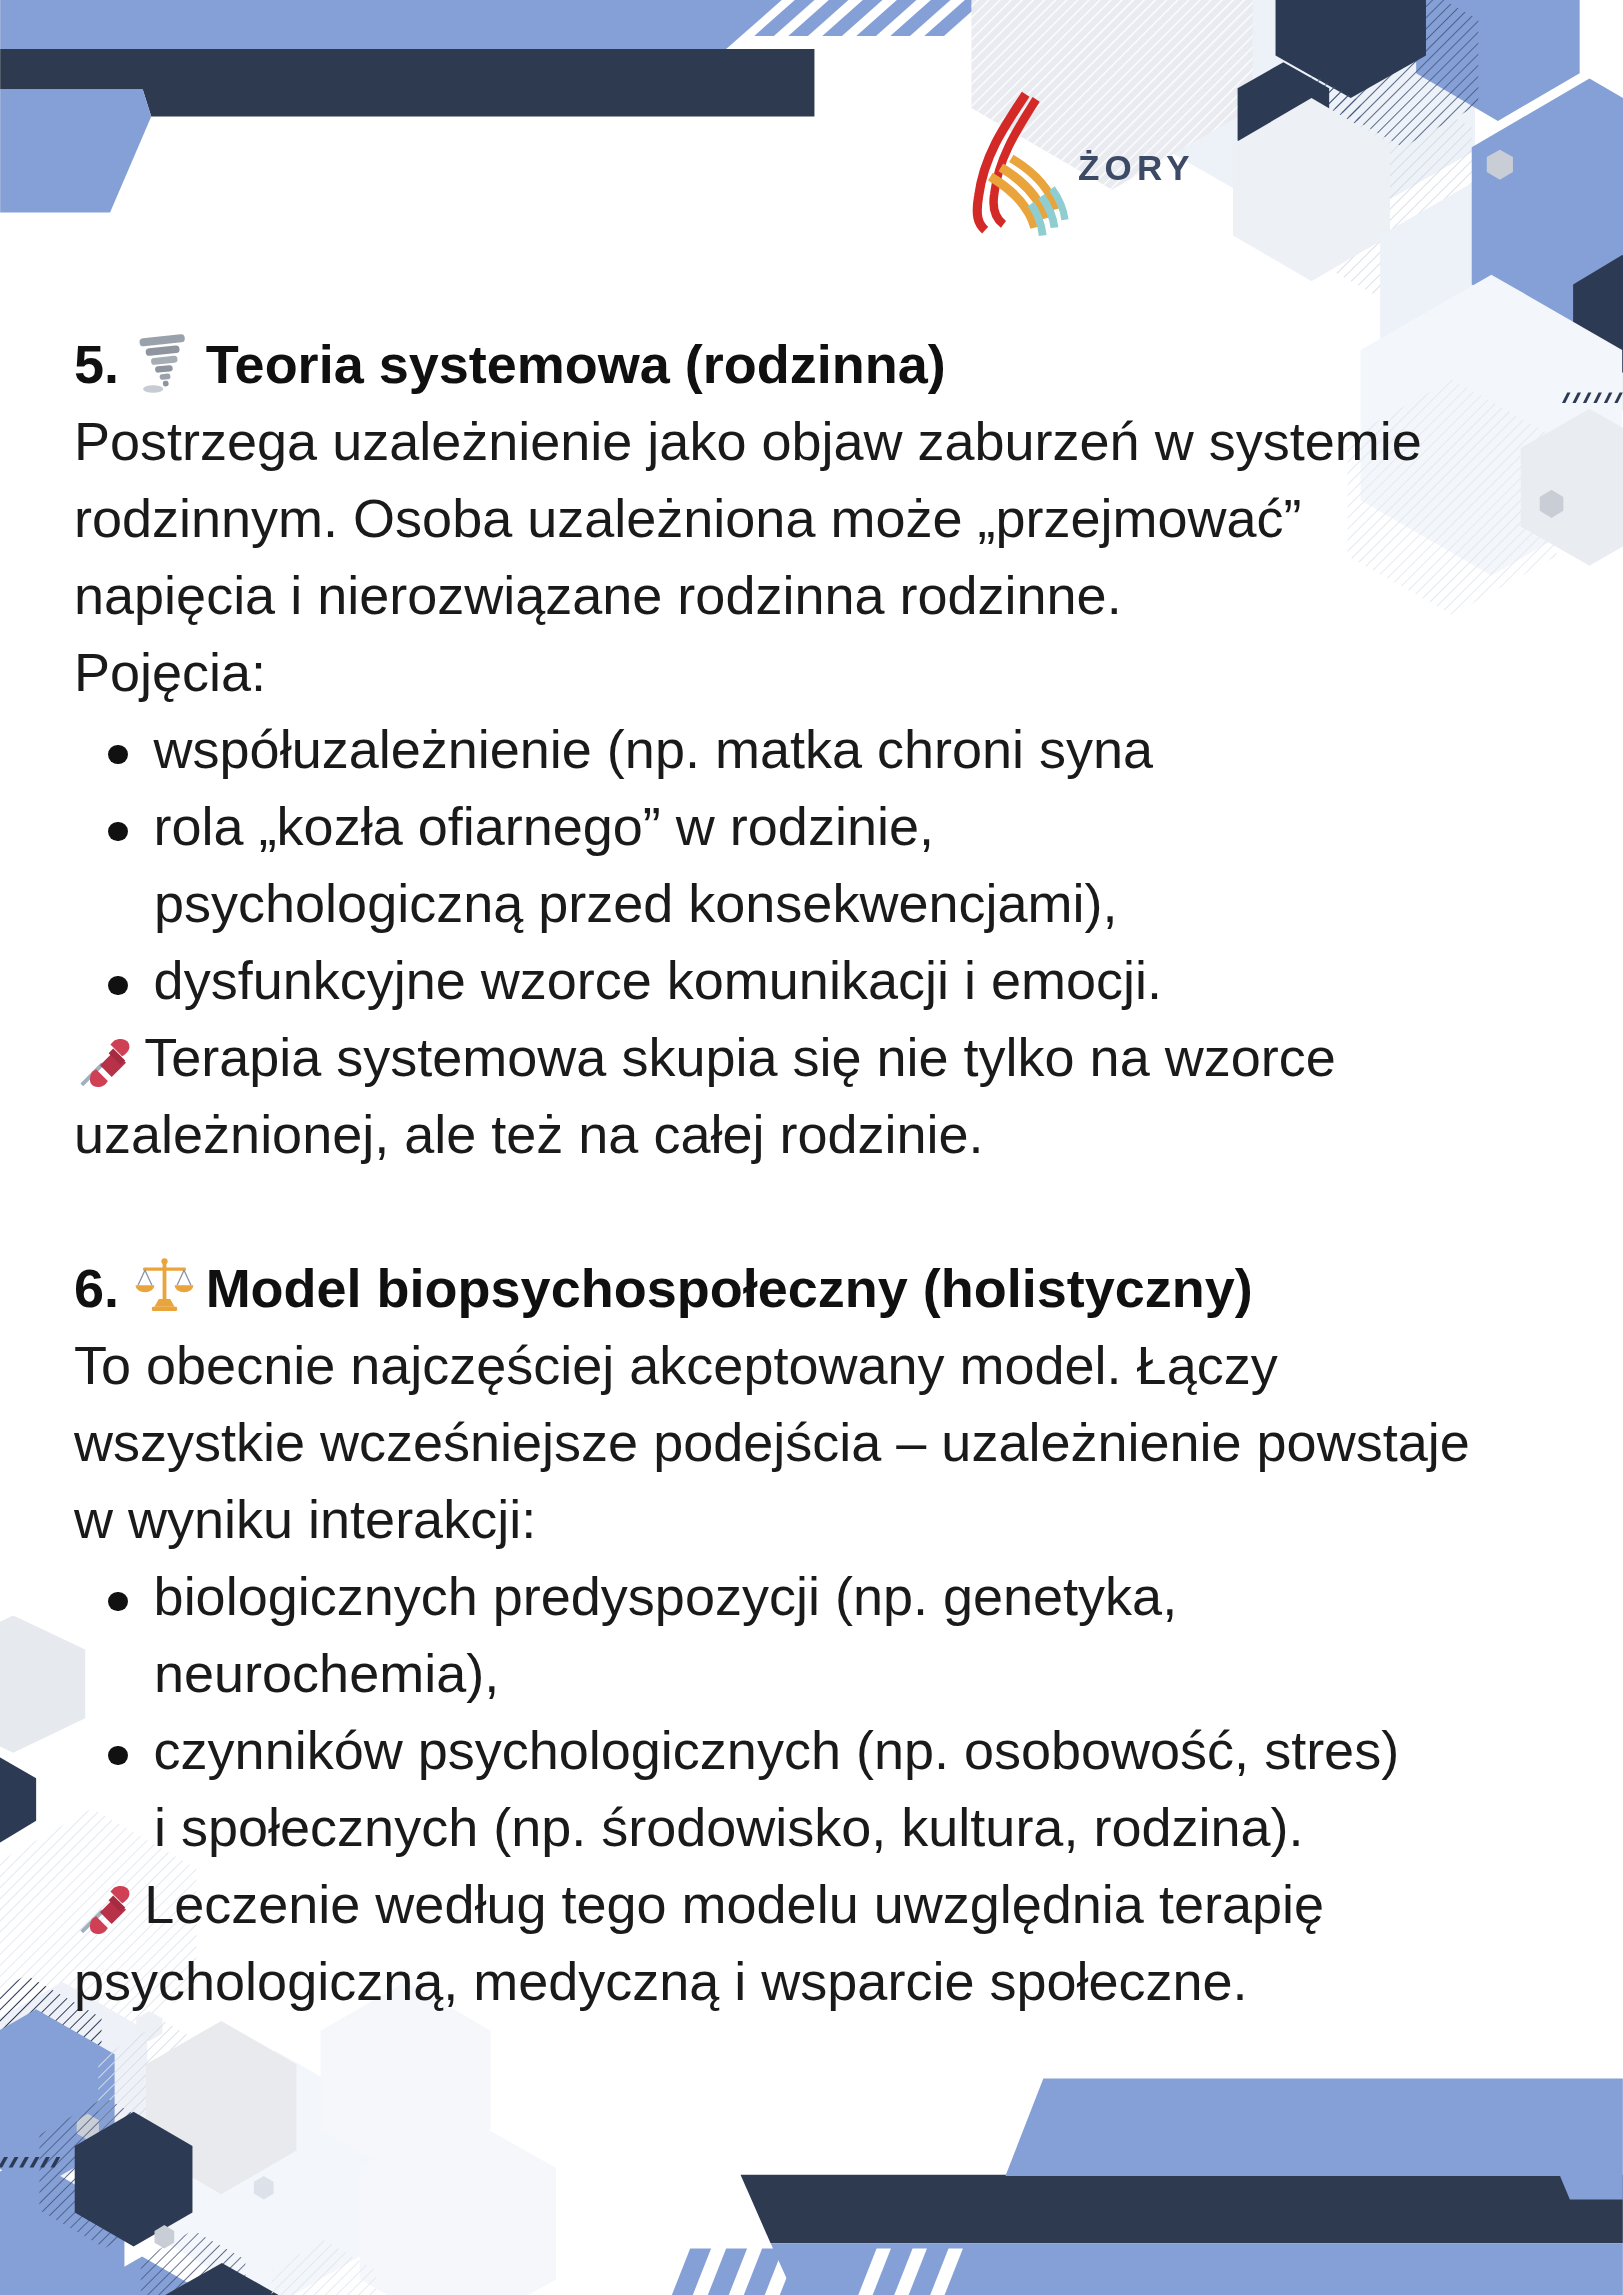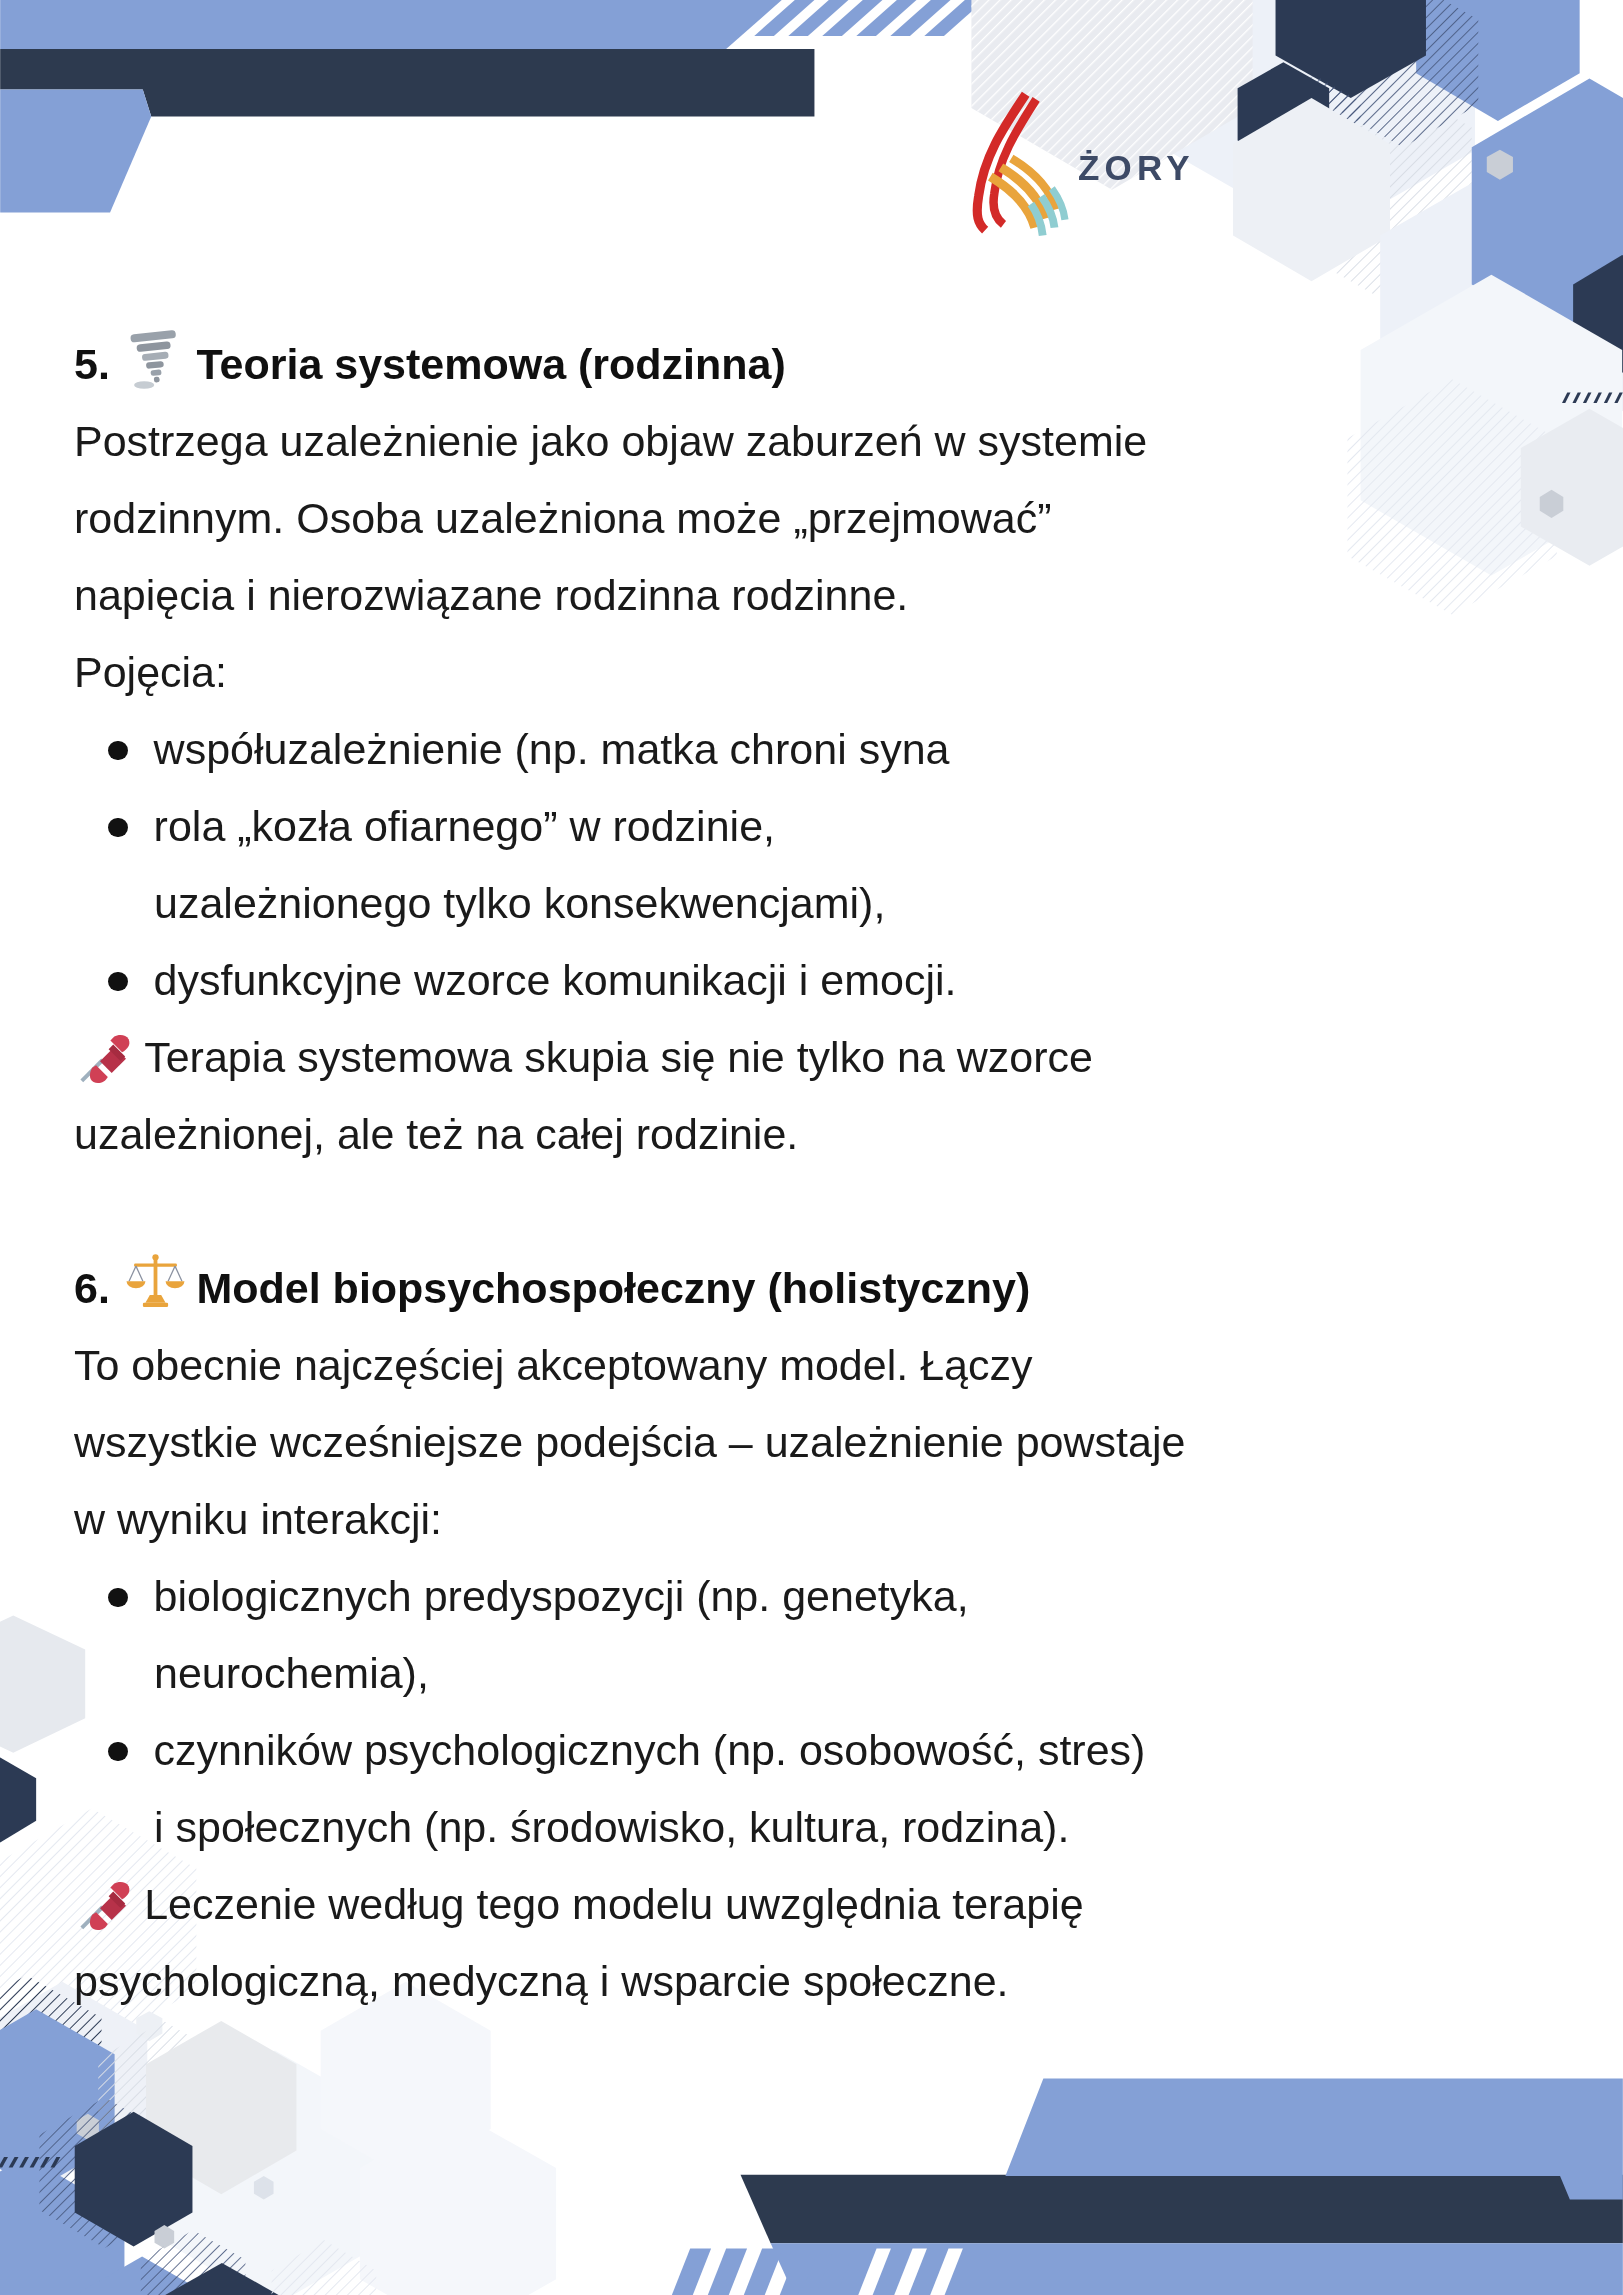--- a/index.html
+++ b/index.html
@@ -11,21 +11,21 @@
   #deco{position:absolute;left:0;top:0;}
   .logo-text{
     position:absolute;left:1078px;top:148px;
     font-size:35px;font-weight:700;letter-spacing:5.2px;color:#3D4A66;
     white-space:nowrap;
   }
   .content{
     position:absolute;left:74px;top:326px;width:1524px;
   }
   .line{
-    height:77px;line-height:77px;font-size:43px;color:#1a1a1a;
+    height:77px;line-height:77px;font-size:54px;color:#1a1a1a;
     white-space:nowrap;position:relative;
   }
   .line.bold{font-weight:700;color:#101010;}
   .num{margin-right:11.8px;}
   .icon-inline{display:inline-block;width:63px;height:63px;vertical-align:-10.5px;margin:0 9.2px 0 2.6px;}
   .pin-svg{display:inline-block;width:65px;height:65px;vertical-align:-14.4px;margin-right:5.2px;}
   .dot{display:inline-block;width:19.6px;height:19.6px;border-radius:50%;background:#111;vertical-align:3.9px;margin-left:34px;margin-right:26px;}
   .cont{padding-left:80px;}
   .spacer{height:77px;}
 </style>
@@ -172,21 +172,21 @@
         </g>
         <ellipse cx="32" cy="92" rx="16" ry="6" fill="#C6CCD2"></ellipse>
       </svg><span>Teoria systemowa (rodzinna)</span>
   </div>
   <div class="line">Postrzega uzależnienie jako objaw zaburzeń w systemie</div>
   <div class="line">rodzinnym. Osoba uzależniona może „przejmować”</div>
   <div class="line">napięcia i nierozwiązane rodzinna rodzinne.</div>
   <div class="line">Pojęcia:</div>
   <div class="line"><span class="dot"></span><span>współuzależnienie (np. matka chroni syna</span></div>
   <div class="line"><span class="dot"></span><span>rola „kozła ofiarnego” w rodzinie,</span></div>
-  <div class="line cont">uzależnionego tylko konsekwencjami),</div>
+  <div class="line cont">psychologiczną przed konsekwencjami),</div>
   <div class="line"><span class="dot"></span><span>dysfunkcyjne wzorce komunikacji i emocji.</span></div>
   <div class="line">
     <svg class="pin-svg" viewBox="0 0 100 100">
         <line x1="12" y1="92" x2="44" y2="60" stroke="#9FB0BE" stroke-width="6"></line>
         <polygon points="40,62 62,40 80,58 58,80" fill="#B73249"></polygon>
         <path d="M56,30 L74,48 C82,44 88,36 84,28 C80,20 68,20 62,24 Z" fill="#D04055"></path>
         <path d="M34,68 L52,86 C48,94 38,98 30,94 C22,90 24,78 28,72 Z" fill="#D04055"></path>
         <rect x="53" y="44" width="26" height="10" transform="rotate(45 66 49)" fill="#A62B40"></rect>
       </svg><span>Terapia systemowa skupia się nie tylko na wzorce</span>
   </div>

